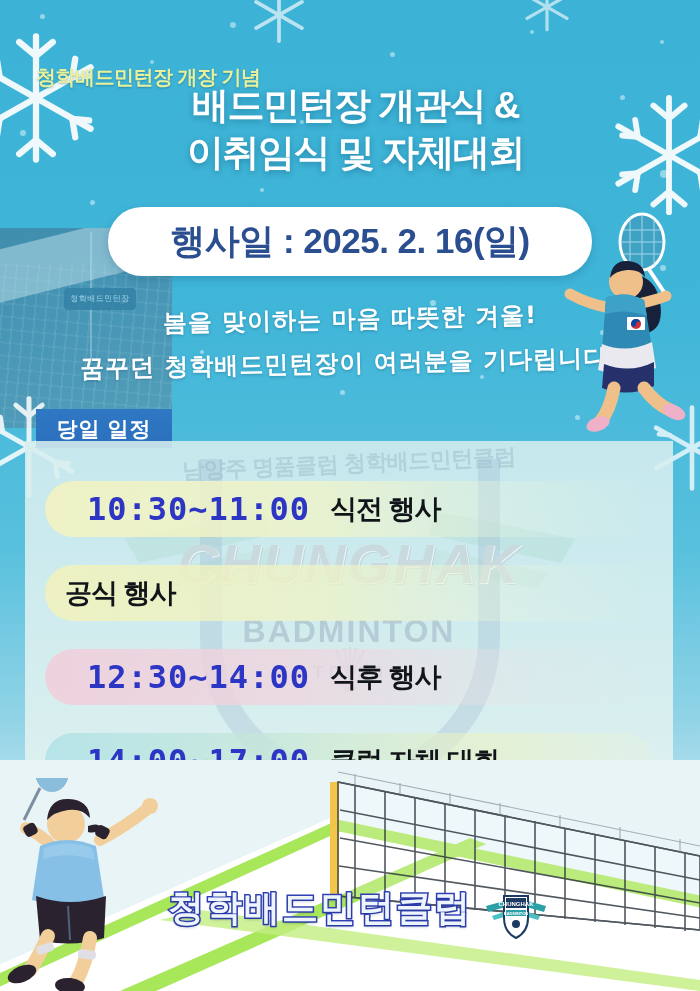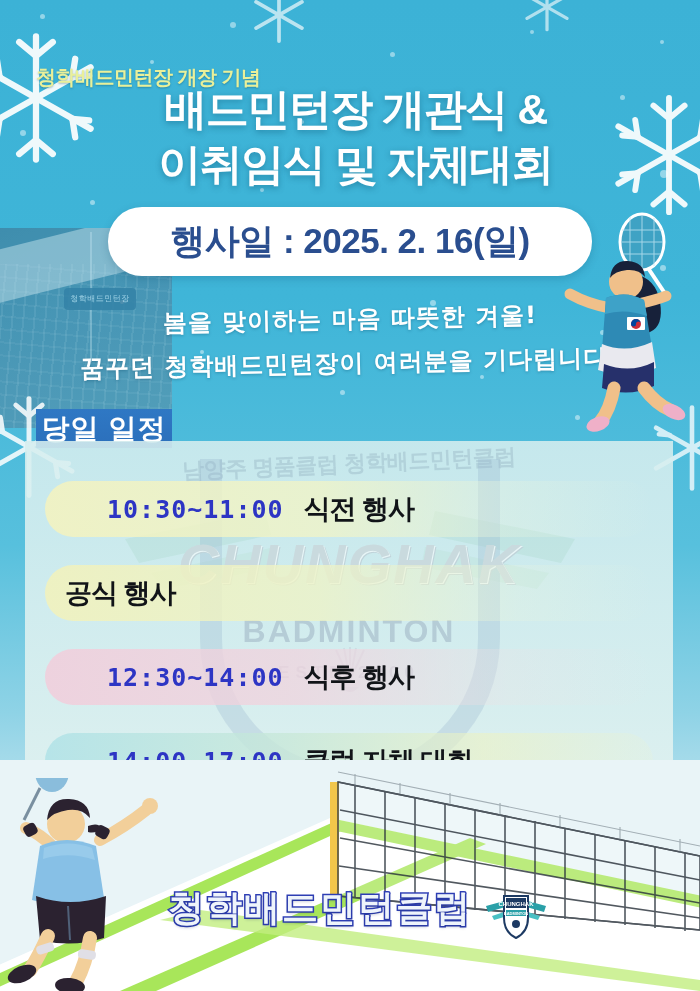--- a/index.html
+++ b/index.html
@@ -50,21 +50,21 @@
     font-size:20px;font-weight:700;color:#e9f09a;letter-spacing:-.5px;
     text-shadow:0 1px 2px rgba(0,60,90,.35);
     white-space:nowrap;
     margin-top:16px;
   }
 
   
   #title{
     position:absolute;left:11px;right:0;top:82px;
     text-align:center;color:#ffffff;
-    font-size:43px;font-weight:800;line-height:1.28;letter-spacing:-1.5px;
+    font-size:37px;font-weight:800;line-height:1.28;letter-spacing:-1.5px;
     text-shadow:0 2px 6px rgba(12,80,110,.45);
     white-space:nowrap;
   }
   #title .l2{display:block;}
 
   
   #datepill{
     position:absolute;left:108px;top:207px;width:484px;height:69px;
     background:#ffffff;border-radius:34px;
     box-shadow:0 3px 8px rgba(10,70,100,.22);
@@ -85,21 +85,21 @@
   #hand1{top:303px;font-size:24px;letter-spacing:1px;}
   #hand2{top:347px;font-size:24px;letter-spacing:1px;}
 
   
   #sched-banner{
     position:absolute;left:36px;top:409px;width:136px;height:39px;
     background:linear-gradient(180deg,#2f78c4 0%,#2b6fbb 100%);
     display:flex;align-items:center;justify-content:center;
   }
   #sched-banner span{
-    color:#ffffff;font-size:28px;font-weight:800;letter-spacing:1px;white-space:nowrap;
+    color:#ffffff;font-size:21px;font-weight:800;letter-spacing:1px;white-space:nowrap;
   }
 
   
   #panel{
     position:absolute;left:25px;top:441px;width:648px;height:362px;
     background:linear-gradient(180deg,rgba(214,238,239,.88) 0%,rgba(222,241,240,.88) 45%,rgba(228,243,240,.88) 100%);
     overflow:hidden;
   }
 
   
@@ -134,23 +134,23 @@
   #wm .shuttle{
     position:absolute;left:305px;top:205px;width:40px;height:60px;
   }
 
   
   .row{
     position:absolute;left:20px;height:56px;width:608px;
     display:flex;align-items:center;border-radius:28px;
   }
   .row .time{
-    margin-left:62px;
+    margin-left:42px;
     font-family:"DejaVu Sans Mono","Liberation Mono",monospace;
-    font-size:25px;font-weight:700;color:#2d35c4;letter-spacing:1px;white-space:nowrap;
+    font-size:32px;font-weight:700;color:#2d35c4;letter-spacing:1px;white-space:nowrap;
   }
   .row .label{
     margin-left:20px;
     font-size:27px;font-weight:800;color:#111418;letter-spacing:-1px;white-space:nowrap;
   }
   #row0{top:40px;background:linear-gradient(90deg,rgba(245,243,190,.85) 0%,rgba(240,244,200,.80) 45%,rgba(232,244,222,.35) 75%,rgba(232,244,222,0) 100%);}
   #row1{top:124px;background:linear-gradient(90deg,rgba(243,242,186,.85) 0%,rgba(238,243,198,.78) 45%,rgba(232,244,222,.30) 78%,rgba(232,244,222,0) 100%);}
   #row2{top:208px;background:linear-gradient(90deg,rgba(242,205,219,.85) 0%,rgba(240,212,222,.75) 42%,rgba(236,226,228,.28) 76%,rgba(236,226,228,0) 100%);}
   #row3{top:292px;background:linear-gradient(90deg,rgba(176,226,231,.85) 0%,rgba(200,232,216,.78) 40%,rgba(236,242,196,.62) 72%,rgba(240,244,200,.15) 100%);}
 

